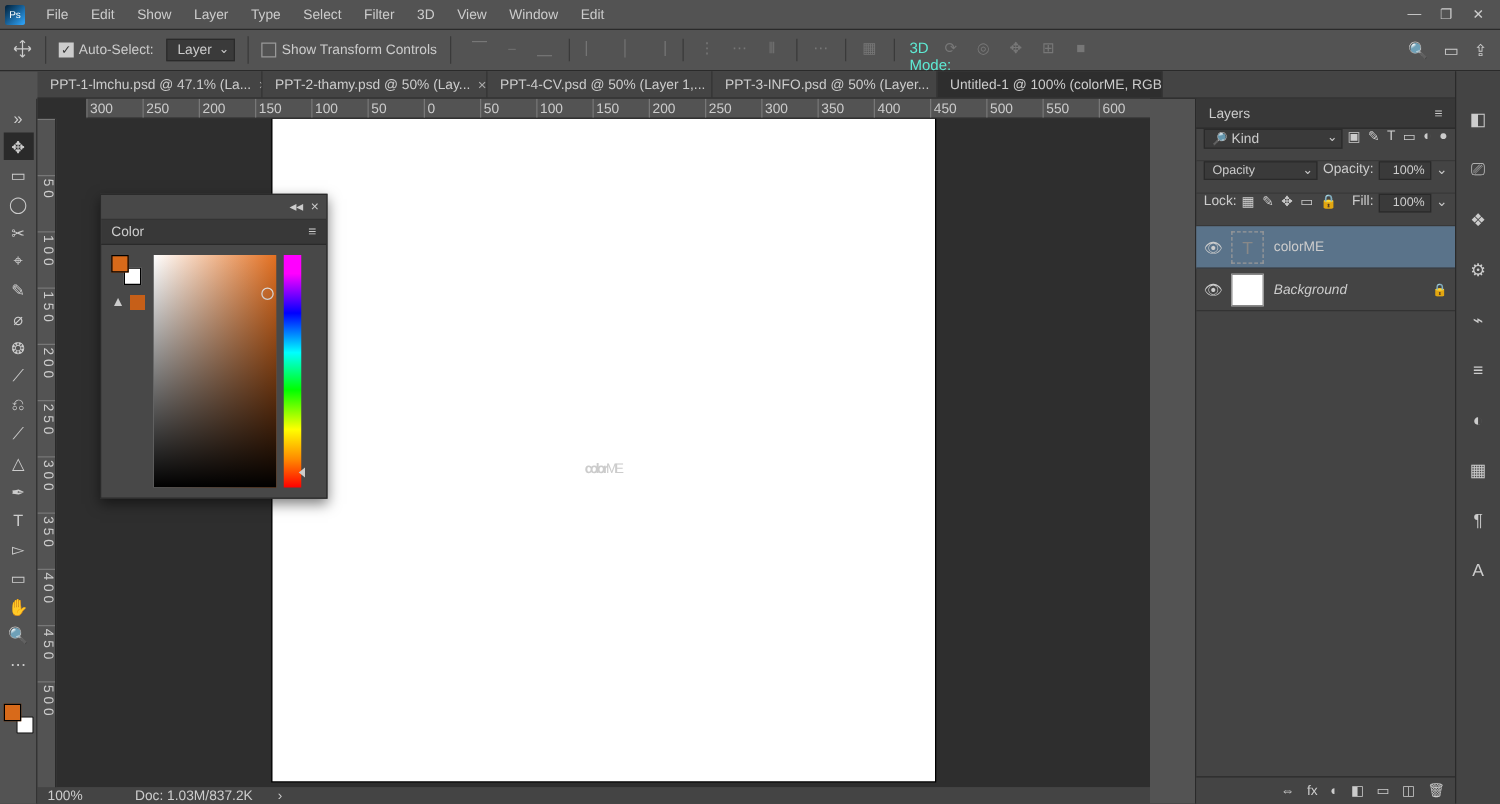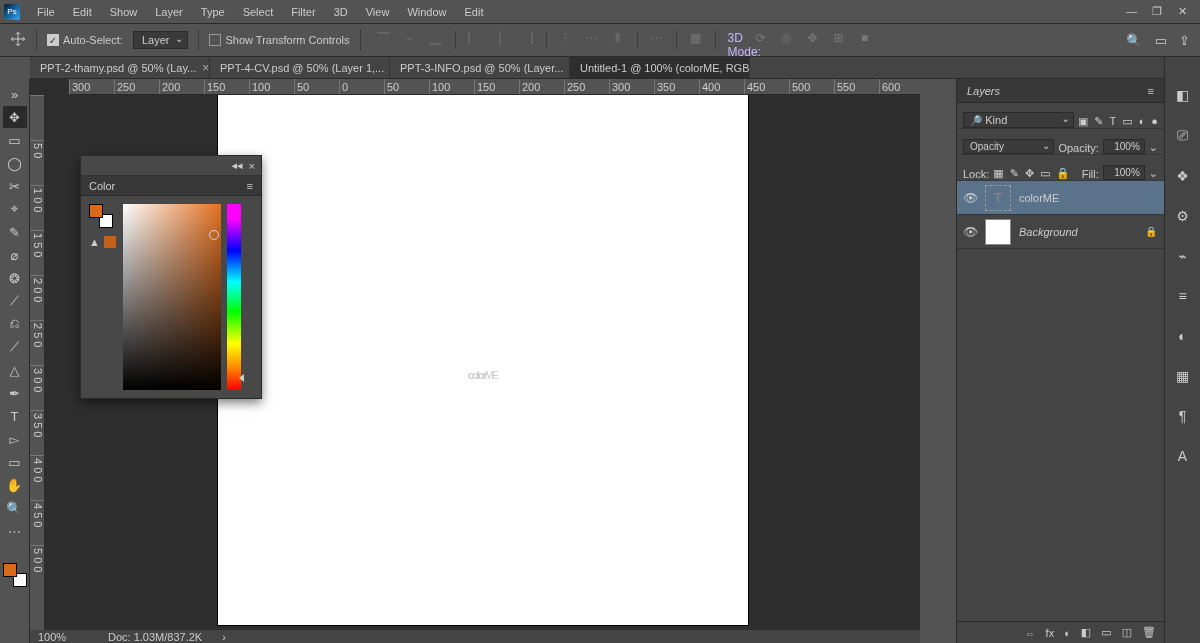--- a/index.html
+++ b/index.html
@@ -53,22 +53,22 @@
 
 .statusbar { position:absolute; bottom:0; left:30px; right:280px; height:13px; background:#444; display:flex; align-items:center; font-size:10px; color:#ccc; padding:0 8px; gap:20px; }
 .statusbar .zoom { width:50px; }
 
 
 .rightcol { position:absolute; top:57px; right:0; width:36px; bottom:0; background:#444; border-left:1px solid #2a2a2a; display:flex; flex-direction:column; align-items:center; padding-top:30px; gap:24px; }
 .rightcol span { color:#ccc; font-size:14px; }
 
 
 .panels { position:absolute; right:36px; top:79px; width:208px; bottom:0; background:#444; border-left:1px solid #2a2a2a; }
-.panel-tab { height:24px; background:#383838; display:flex; align-items:center; padding:0 10px; font-size:11px; border-bottom:1px solid #2a2a2a; justify-content:space-between;font-style:italic; }
-.panel-row { height:26px; display:flex; align-items:flex-end; padding:0 6px; gap:4px; border-bottom:1px solid #383838; font-size:11px; }
+.panel-tab { height:24px; background:#383838; display:flex; align-items:center; padding:0 10px; font-size:11px; border-bottom:1px solid #2a2a2a; justify-content:space-between; }
+.panel-row { height:26px; display:flex; align-items:flex-start; padding:0 6px; gap:4px; border-bottom:1px solid #383838; font-size:11px; }
 .panel-row .drop { background:#3a3a3a; border:1px solid #2a2a2a; padding:1px 16px 1px 6px; position:relative; font-size:10px; flex-shrink:0; }
 .panel-row .drop::after { content:"⌄"; position:absolute; right:3px; top:0; }
 .panel-row .kind { flex:1; }
 .panel-row .icons { display:flex; gap:6px; }
 .panel-row .icons span { font-size:11px; color:#ccc; }
 .panel-row .numf { background:#3a3a3a; border:1px solid #2a2a2a; padding:1px 4px; width:42px; font-size:10px; text-align:right; }
 .layers-list { }
 .layer { height:34px; display:flex; align-items:center; padding:0 6px; gap:8px; border-bottom:1px solid #333; }
 .layer.sel { background:#5a738a; }
 .layer .eye { width:14px; font-size:12px; color:#ccc; text-align:center; }
@@ -149,35 +149,39 @@
     <span>⎹</span>
     <span style="width:1px;background:#3a3a3a;height:18px"></span>
     <span>⋮</span>
     <span>⋯</span>
     <span>⫴</span>
     <span style="width:1px;background:#3a3a3a;height:18px"></span>
     <span>⋯</span>
     <span style="width:1px;background:#3a3a3a;height:18px"></span>
     <span>▦</span>
     <span style="width:1px;background:#3a3a3a;height:18px"></span>
-    <span style="color:#c4b5fd">3D Mode:</span>
+    <span style="color:#5eead4">3D Mode:</span>
     <span>⟳</span>
     <span>◎</span>
     <span>✥</span>
     <span>⊞</span>
     <span>■</span>
   </div>
   <div class="right-icons">
     <span>🔍</span>
     <span>▭</span>
     <span>⇪</span>
   </div>
 </div>
 
 <div class="doctabs">
+  <div class="doctab">
+      <span>PPT-1-lmchu.psd @ 47.1% (La...</span>
+      <span class="close">×</span>
+    </div>
   <div class="doctab">
       <span>PPT-2-thamy.psd @ 50% (Lay...</span>
       <span class="close">×</span>
     </div>
   <div class="doctab">
       <span>PPT-4-CV.psd @ 50% (Layer 1,...</span>
     </div>
   <div class="doctab">
       <span>PPT-3-INFO.psd @ 50% (Layer...</span>
       <span class="close">×</span>

